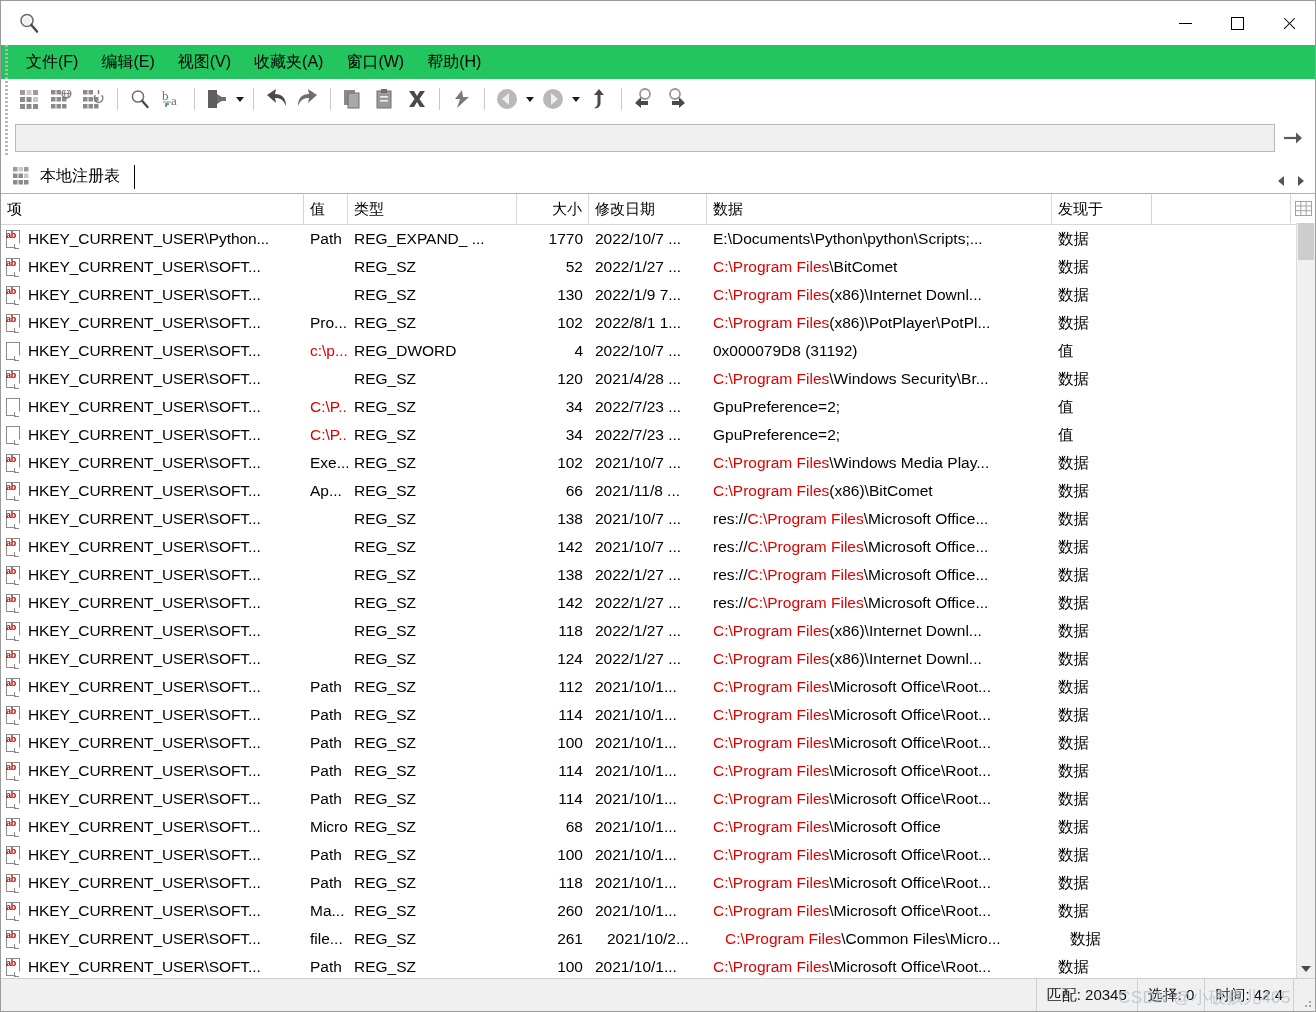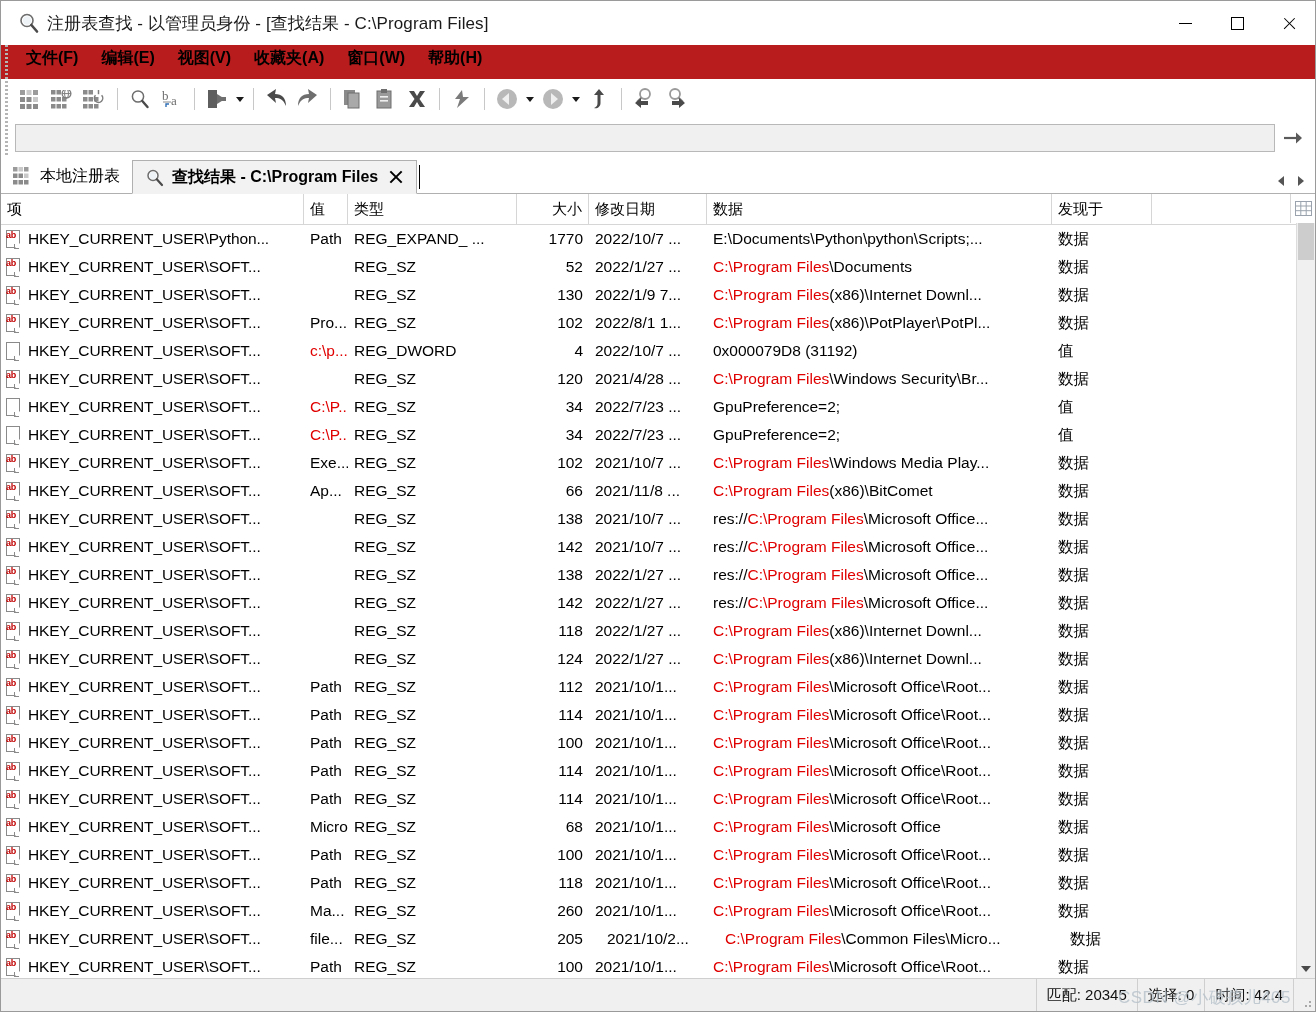--- a/index.html
+++ b/index.html
@@ -45,22 +45,22 @@
   .glyph-close{width:15px;height:15px;position:relative;display:block;}
   .glyph-close:before,.glyph-close:after{
     content:"";position:absolute;left:0;top:7px;width:15px;height:1.3px;background:#000;
   }
   .glyph-close:before{transform:rotate(45deg);}
   .glyph-close:after{transform:rotate(-45deg);}
 
   
   .menubar{
     height:34px;flex:0 0 34px;
-    display:flex;align-items:flex-start;
-    padding-left:16px;background:#b91c1c;font-weight:bold;
+    display:flex;align-items:center;
+    padding-left:16px;background:#22c55e;
   }
   .menu-item{
     font-size:16px;color:#000;padding:3px 9px;margin-right:5px;cursor:default;
     white-space:nowrap;
   }
 
   
   .toolbar{
     height:40px;flex:0 0 40px;
     display:flex;align-items:center;
@@ -227,21 +227,20 @@
 <div class="app">
 
   <div class="titlebar">
     <div class="title-icon">
       <svg width="24" height="24" viewBox="0 0 24 24">
         <circle cx="10" cy="9.5" r="6" fill="#fff" stroke="#6d6d6d" stroke-width="1.6"></circle>
         <circle cx="10" cy="9.5" r="4.2" fill="#eef3f7" stroke="none"></circle>
         <line x1="14.4" y1="14" x2="20" y2="20.5" stroke="#4a4a4a" stroke-width="2.6" stroke-linecap="round"></line>
       </svg>
     </div>
-    <div class="title-text">注册表查找 - 以管理员身份 - [查找结果 - C:\Program Files]</div>
     <div class="win-buttons">
       <div class="win-btn">
           <span class="glyph-min"></span>
         </div>
       <div class="win-btn">
           <span class="glyph-max"></span>
         </div>
       <div class="win-btn close">
           <span class="glyph-close"></span>
         </div>
@@ -445,31 +444,20 @@
           <rect x="5.5" y="6.5" width="4.5" height="4.5" fill="#8b8b8b"></rect>
           <rect x="11" y="6.5" width="4.5" height="4.5" fill="#c9c9c9"></rect>
           <rect x="0" y="13" width="4.5" height="4.5" fill="#8b8b8b"></rect>
           <rect x="5.5" y="13" width="4.5" height="4.5" fill="#8b8b8b"></rect>
           <rect x="11" y="13" width="4.5" height="4.5" fill="#8b8b8b"></rect>
         </svg>
       </span>
       <span>本地注册表</span>
     </div>
 
-    <div class="tab active">
-      <span class="tab-ico">
-        <svg width="20" height="19" viewBox="0 0 20 19">
-          <circle cx="8" cy="7.5" r="5" fill="#fff" stroke="#6d6d6d" stroke-width="1.5"></circle>
-          <circle cx="8" cy="7.5" r="3.4" fill="#eef3f7"></circle>
-          <line x1="11.8" y1="11.3" x2="17" y2="17" stroke="#4a4a4a" stroke-width="2.2" stroke-linecap="round"></line>
-        </svg>
-      </span>
-      <span>查找结果 - C:\Program Files</span>
-      <span class="tab-close"></span>
-    </div>
     <div class="tab-cursor"></div>
 
     <div class="tab-caret">
       <span class="tcar">
           <span class="tri-l"></span>
         </span>
       <span class="tcar">
           <span class="tri-r"></span>
         </span>
     </div>
@@ -527,21 +515,21 @@
                 <span class="ab">ab</span>
               </span>
               <span class="keytext">HKEY_CURRENT_USER\SOFT...</span>
             </div>
             <div class="cell" style="flex: 0 0 44px;"></div>
             <div class="cell" style="flex: 0 0 169px;">REG_SZ</div>
             <div class="cell num" style="flex: 0 0 72px;">52</div>
             <div class="cell" style="flex: 0 0 118px;">2022/1/27 ...</div>
             <div class="cell" style="flex: 0 0 345px;">
               <span class="red">C:\Program Files</span>
-              <span>\Documents</span>
+              <span>\BitComet</span>
             </div>
             <div class="cell" style="flex: 0 0 100px;">数据</div>
           </div>
           <div class="row">
             <div class="cell key" style="flex: 0 0 303px;">
               <span class="vicon">
                 <span class="page"></span>
                 <span class="ab">ab</span>
               </span>
               <span class="keytext">HKEY_CURRENT_USER\SOFT...</span>
@@ -953,21 +941,21 @@
           <div class="row">
             <div class="cell key" style="flex: 0 0 303px;">
               <span class="vicon">
                 <span class="page"></span>
                 <span class="ab">ab</span>
               </span>
               <span class="keytext">HKEY_CURRENT_USER\SOFT...</span>
             </div>
             <div class="cell" style="flex: 0 0 44px;">file...</div>
             <div class="cell" style="flex: 0 0 169px;">REG_SZ</div>
-            <div class="cell num" style="flex: 0 0 72px;">205</div>
+            <div class="cell num" style="flex: 0 0 72px;">261</div>
             <div class="cell" style="flex: 0 0 118px; margin-left: 12px;">2021/10/2...</div>
             <div class="cell" style="flex: 0 0 345px;">
               <span class="red">C:\Program Files</span>
               <span>\Common Files\Micro...</span>
             </div>
             <div class="cell" style="flex: 0 0 100px;">数据</div>
           </div>
           <div class="row">
             <div class="cell key" style="flex: 0 0 303px;">
               <span class="vicon">

